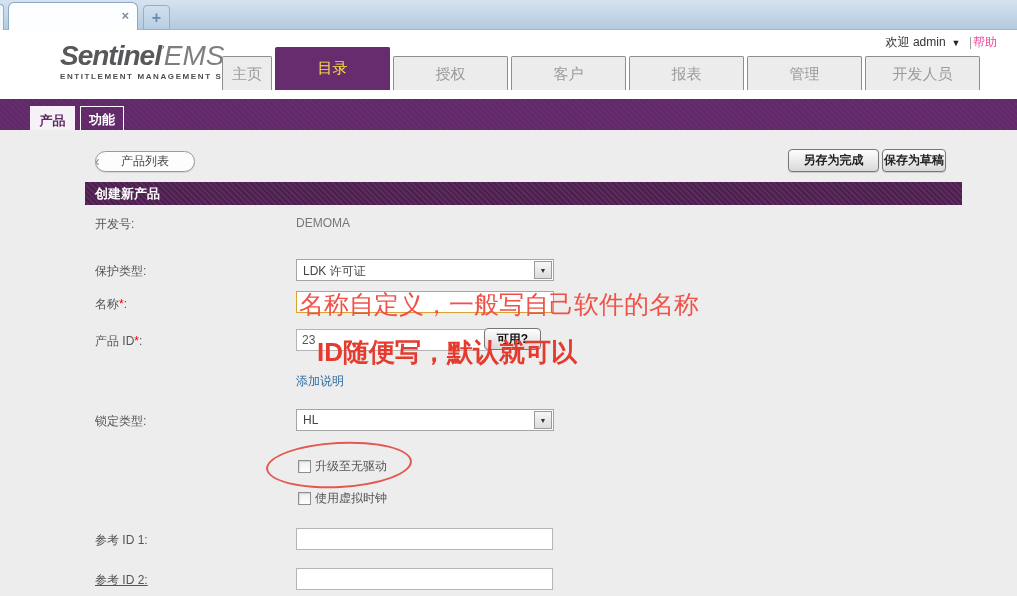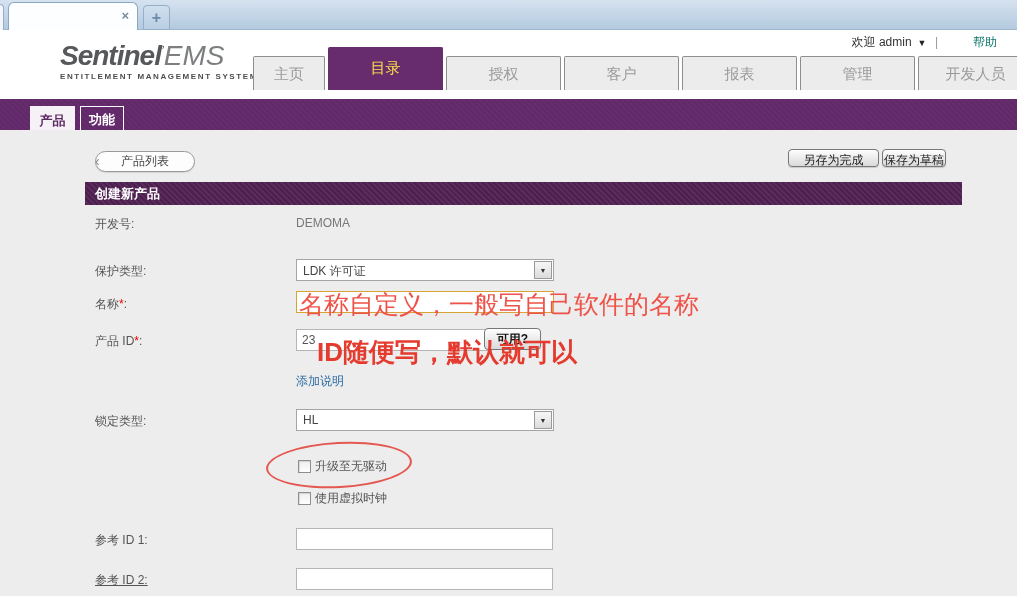--- a/index.html
+++ b/index.html
@@ -23,47 +23,47 @@
   .header { position:absolute; left:0; top:30px; width:1017px; height:60px; background:#fff; }
   .logo { position:absolute; left:28px; top:6px;margin-left:32px; }
   .logo-line1 { font-style:italic; font-size:28px; line-height:30px; white-space:nowrap; }
   .logo-main { font-weight:bold; color:#57585a; letter-spacing:-1px; }
   .logo-mark { font-size:13px; color:#57585a; vertical-align:10px; }
   .logo-suffix { color:#7c7e80; font-weight:300; letter-spacing:0px; }
   .logo-line2 { font-size:8px; letter-spacing:1.6px; color:#4d4d4f; font-weight:bold; margin-top:1px; }
   .user-area { position:absolute; right:20px; top:4px; font-size:12px; color:#333; white-space:nowrap; }
   .user-area .caret { font-size:9px; margin:0 4px 0 6px; color:#222; }
   .user-area .sep { color:#999; margin:0 1px; }
-  .help-link { color:#0f766e; text-decoration:none;margin-left:34px; }
+  .help-link { color:#ec4899; text-decoration:none; }
 
   .nav-tabs { position:absolute; left:222px; bottom:0; display:flex; align-items:flex-end; }
   .ntab { background:#ececec; border:1px solid #8e8e8e; border-bottom:none; color:#9a9a9a;
           font-size:15px; text-align:center; height:34px; line-height:33px; margin-right:3px;
           border-radius:2px 2px 0 0; cursor:pointer; }
-  .ntab.w-small { width:72px;margin-left:31px; }
+  .ntab.w-small { width:50px; }
   .ntab.w-std { width:115px; }
   .ntab.active { background:#662c6e; border-color:#662c6e; color:#fde047; height:43px; line-height:40px; }
 
   
   .purple-bar { position:absolute; left:0; top:99px; width:1017px; height:40px; background:#662c6e;
                 background-image:repeating-linear-gradient(45deg, rgba(0,0,0,.06) 0 2px, transparent 2px 4px);text-decoration:underline; }
   .stab { position:absolute; top:7px; height:27px; font-size:13px; font-weight:bold; text-align:center; line-height:26px; cursor:pointer; }
   .stab.active { left:30px; width:45px; height:33px; background:#f6f1f6; color:#5c2a61; line-height:30px; }
   .stab.inactive { left:80px; width:44px; background:transparent; color:#fff; border:1px solid #fff; }
 
   
   .content { position:absolute; left:0; top:130px; width:1017px; height:466px; background:#ededed; }
 
   .back-pill { position:absolute; left:95px; top:21px; width:100px; height:21px; background:#fdfdfd;
                border:1px solid #999; border-radius:11px; font-size:12px; color:#444; text-align:center;
                line-height:19px; cursor:pointer; box-shadow:0 1px 1px rgba(0,0,0,.1); }
   .back-arrow { position:absolute; left:-1px; top:4px; color:#888; font-size:14px; line-height:11px; }
 
-  .btn { position:absolute; top:19px; height:18px; background:linear-gradient(#fefefe,#d9d9d9);
-         border:1px solid #777; border-radius:4px; font-size:12px; font-weight:normal; color:#222;
+  .btn { position:absolute; top:19px; height:23px; background:linear-gradient(#fefefe,#d9d9d9);
+         border:1px solid #777; border-radius:4px; font-size:12px; font-weight:bold; color:#222;
          text-align:center; cursor:pointer; box-shadow:0 1px 1px rgba(0,0,0,.15); line-height:21px; }
   .btn-save-complete { left:788px; width:91px; }
   .btn-save-draft { left:882px; width:64px; }
 
   .section-header { position:absolute; left:85px; top:52px; width:877px; height:23px; background:#5d2a5f;
                     background-image:repeating-linear-gradient(45deg, rgba(0,0,0,.22) 0 2px, transparent 2px 4px);
                     color:#fff; font-size:13px; font-weight:bold; line-height:23px; padding-left:10px; }
 
   .flabel { position:absolute; left:95px; font-size:12px; color:#555; white-space:nowrap; }
   .star { color:#e00; }

